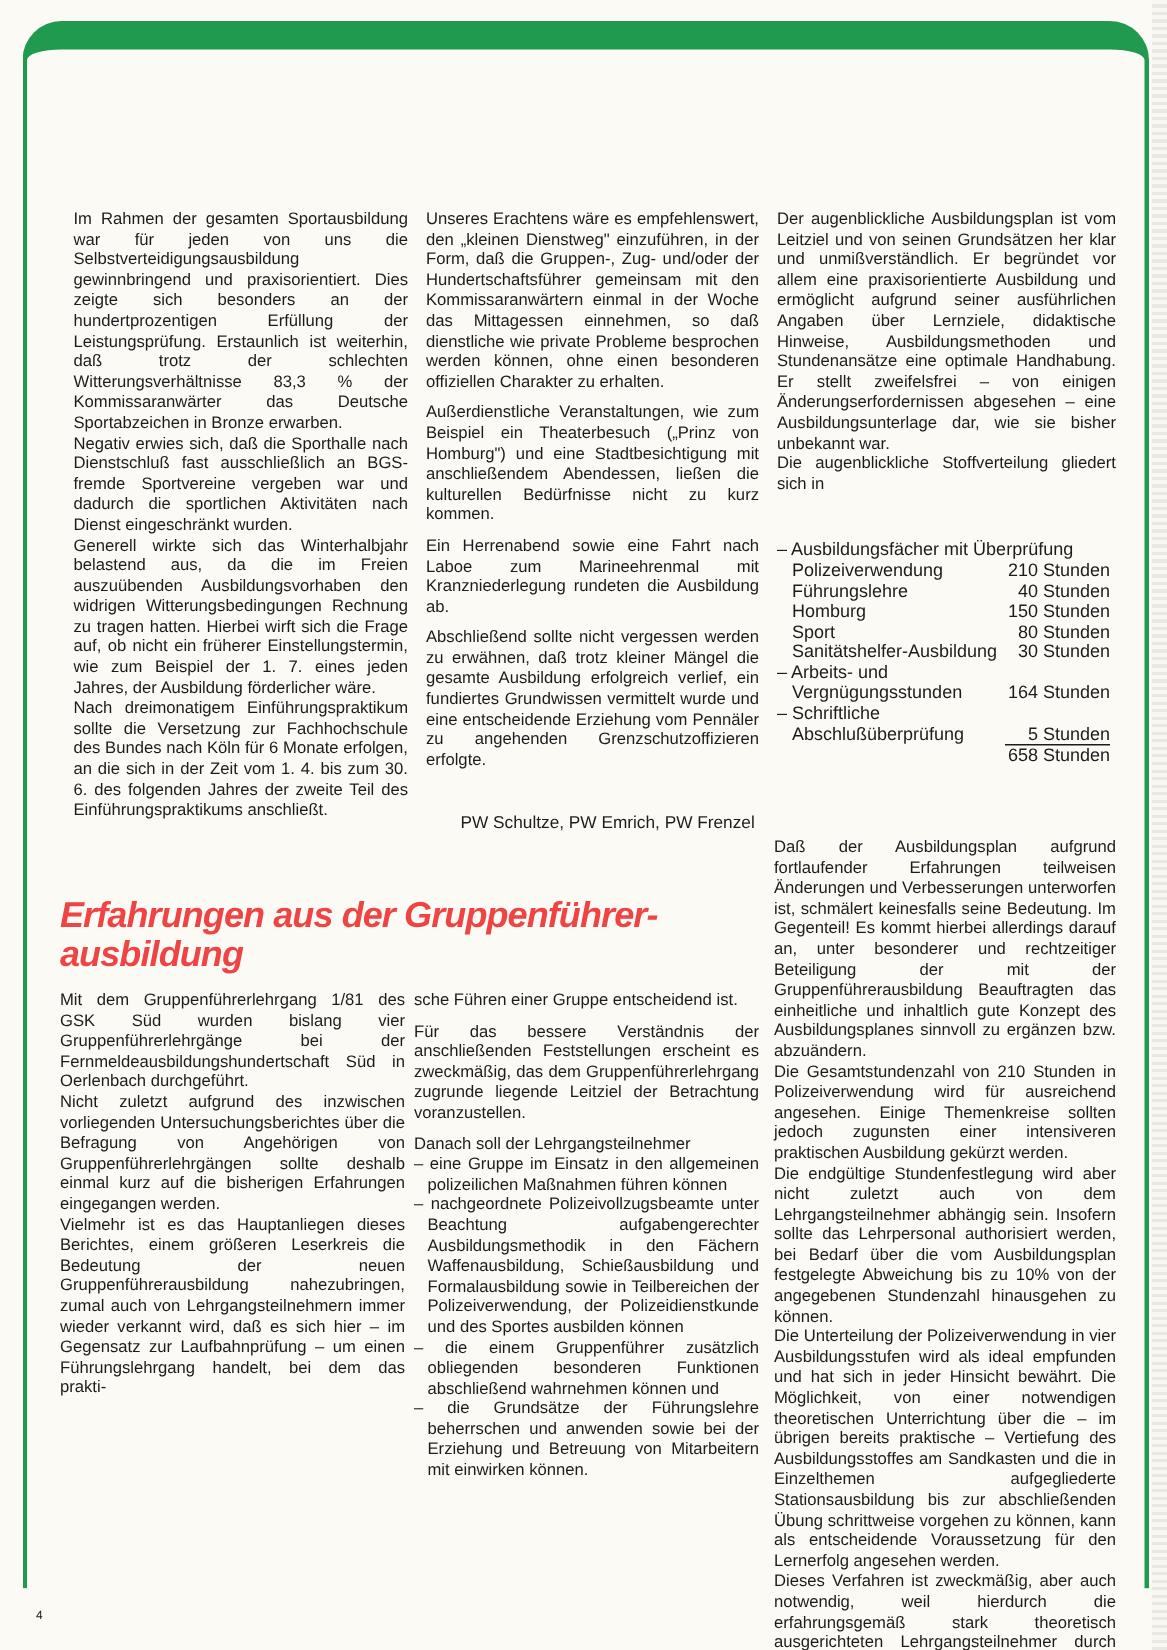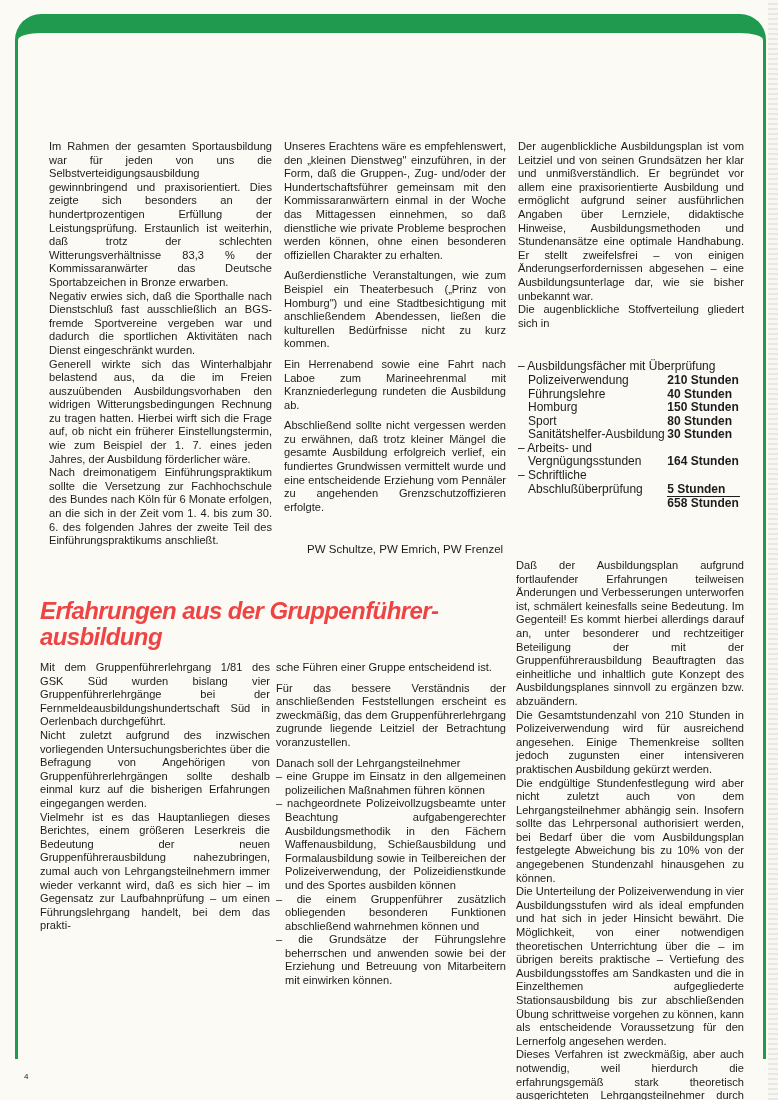--- a/index.html
+++ b/index.html
@@ -33,21 +33,21 @@
   .signature { position: absolute; left: 295px; top: 543px; font-size: 11.5px; margin-left: 12px; }
   .headline {
     position: absolute; left: 40px; top: 598px; width: 470px;
     font-size: 24px; line-height: 26px; font-weight: bold; font-style: italic;
     letter-spacing: -0.6px; color: #ef4444;
   }
   table.hours { border-collapse: collapse; font-size: 12px; line-height: 13.6px; width: 222px; margin-top: 30px; }
   table.hours td { padding: 0; vertical-align: top; }
   table.hours td.lbl { padding-left: 10px; }
   table.hours td.dash { padding-left: 0; }
-  table.hours td.val { white-space: nowrap; font-weight: bold; }
+  table.hours td.val { text-align: right; white-space: nowrap; }
   table.hours td.underline { border-bottom: 1px solid #1c1c1c; }
   ul.list { margin: 0; padding: 0; list-style: none; }
   ul.list li { padding-left: 9px; text-indent: -9px; }
   .page-number { position: absolute; left: 24px; top: 1072px; font-size: 8px; }
 </style>
 </head>
 <body>
 
 <div class="page-edge"></div>
 <div class="frame"></div>

